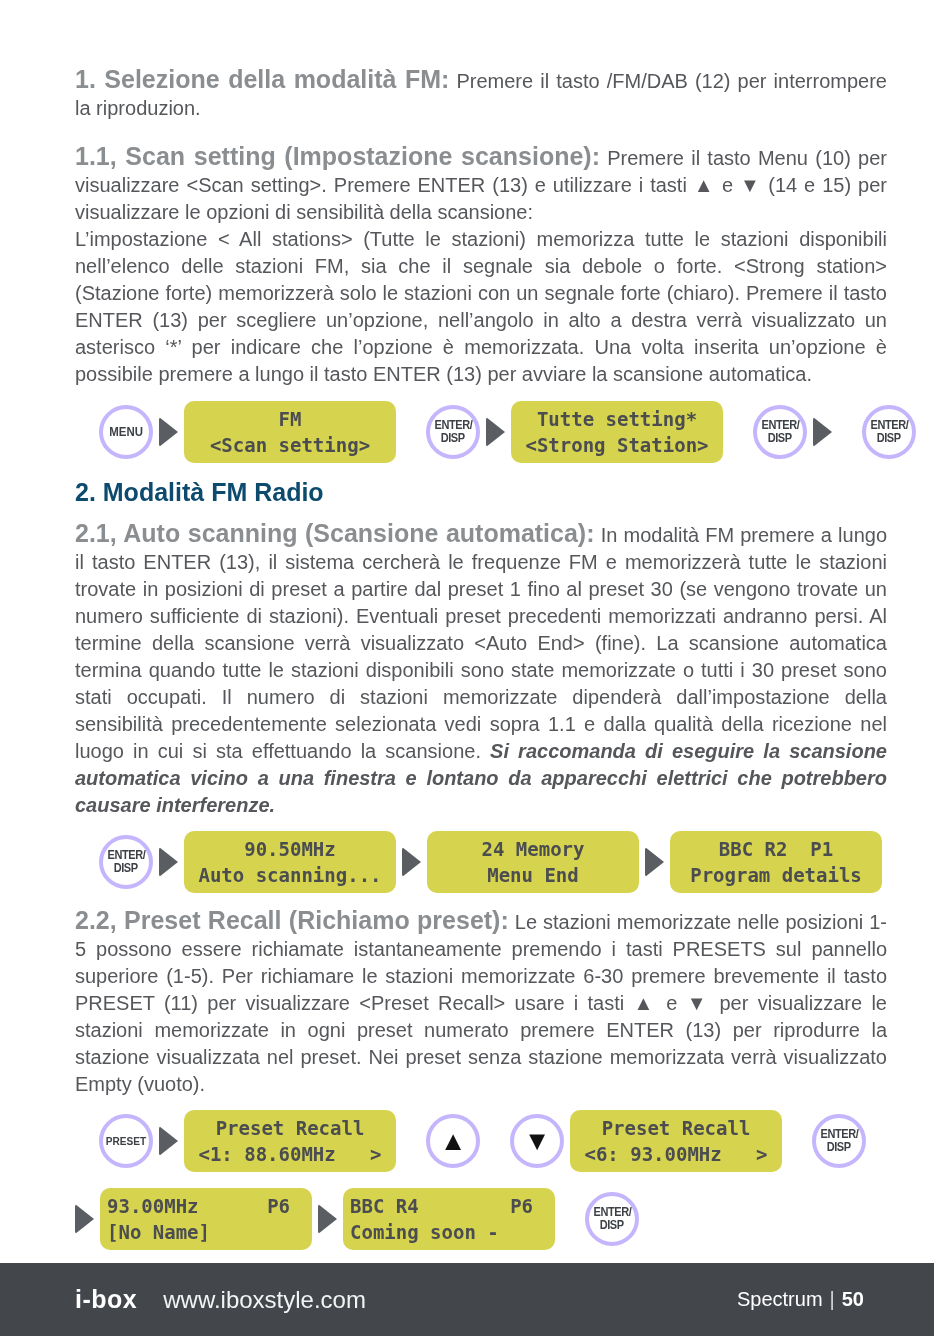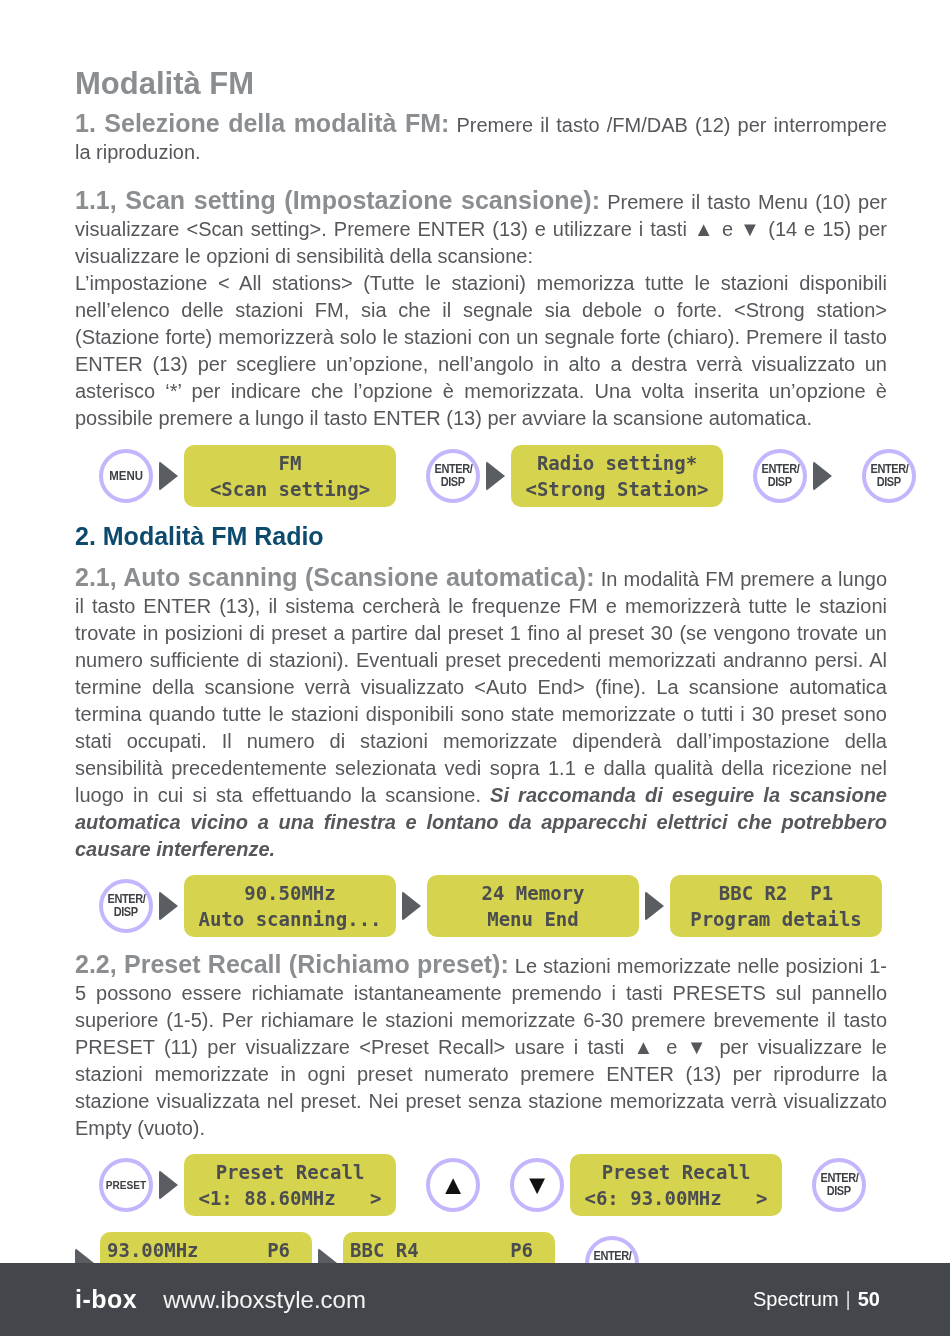--- a/index.html
+++ b/index.html
@@ -93,42 +93,41 @@
     font-family:"DejaVu Sans Mono","Liberation Mono",monospace;
     font-weight:bold;
     font-size:19px;line-height:26px;
     color:#4b4d50;
     white-space:pre;
   }
   .lcd.lcd-left{align-items:flex-start;}
   
   .footer{
     position:absolute;
-    left:0;right:0;top:1263px;height:73px;
+    left:0;right:16px;top:1263px;height:73px;
     background:#43464b;
     display:flex;
     align-items:center;
     justify-content:space-between;
     padding:0 70px 0 75px;
     color:#ffffff;
   }
   .footer .left{display:flex;align-items:baseline;gap:26px;}
   .footer .brand{font-size:25px;font-weight:bold;letter-spacing:0.5px;}
   .footer .url{font-size:24px;color:#f2f3f3;}
   .footer .right{font-size:20px;display:flex;align-items:baseline;gap:7px;}
   .footer .fpage{font-weight:bold;}
   .footer .fsep{color:#d8d9da;}
 </style>
 </head>
 <body>
 
 <div class="page">
   <div class="content">
 
-    <h1 class="title">Modalità FM</h1>
 
     <p class="para mb-large"><span class="shead">1. Selezione della modalità FM:</span> <span>Premere il tasto /FM/DAB (12) per interrompere la riproduzion.</span></p>
 
     <p class="para mb-med"><span class="shead">1.1, Scan setting (Impostazione scansione):</span> <span>Premere il tasto Menu (10) per visualizzare &lt;Scan setting&gt;. Premere ENTER (13) e utilizzare i tasti ▲ e ▼ (14 e 15) per visualizzare le opzioni di sensibilità della scansione:</span><br>
     <span>L’impostazione &lt; All stations&gt; (Tutte le stazioni) memorizza tutte le stazioni disponibili nell’elenco delle stazioni FM, sia che il segnale sia debole o forte. &lt;Strong station&gt; (Stazione forte) memorizzerà solo le stazioni con un segnale forte (chiaro). Premere il tasto ENTER (13) per scegliere un’opzione, nell’angolo in alto a destra verrà visualizzato un asterisco ‘*’ per indicare che l’opzione è memorizzata. Una volta inserita un’opzione è possibile premere a lungo il tasto ENTER (13) per avviare la scansione automatica.</span></p>
 
     <div class="flow">
       <div class="cbtn btn-menu">
           <span>MENU</span>
         </div>
@@ -136,21 +135,21 @@
       <div class="lcd">
         <div class="lline">FM</div>
         <div class="lline">&lt;Scan setting&gt;</div>
       </div>
       <div class="cbtn btn-enter">
           <span>ENTER/</span>
           <span>DISP</span>
         </div>
       <div class="arr"></div>
       <div class="lcd">
-        <div class="lline">Radio setting*</div>
+        <div class="lline">Tutte setting*</div>
         <div class="lline">&lt;Strong Station&gt;</div>
       </div>
       <div class="cbtn btn-enter">
           <span>ENTER/</span>
           <span>DISP</span>
         </div>
       <div class="arr"></div>
       <div class="cbtn btn-enter">
           <span>ENTER/</span>
           <span>DISP</span>

